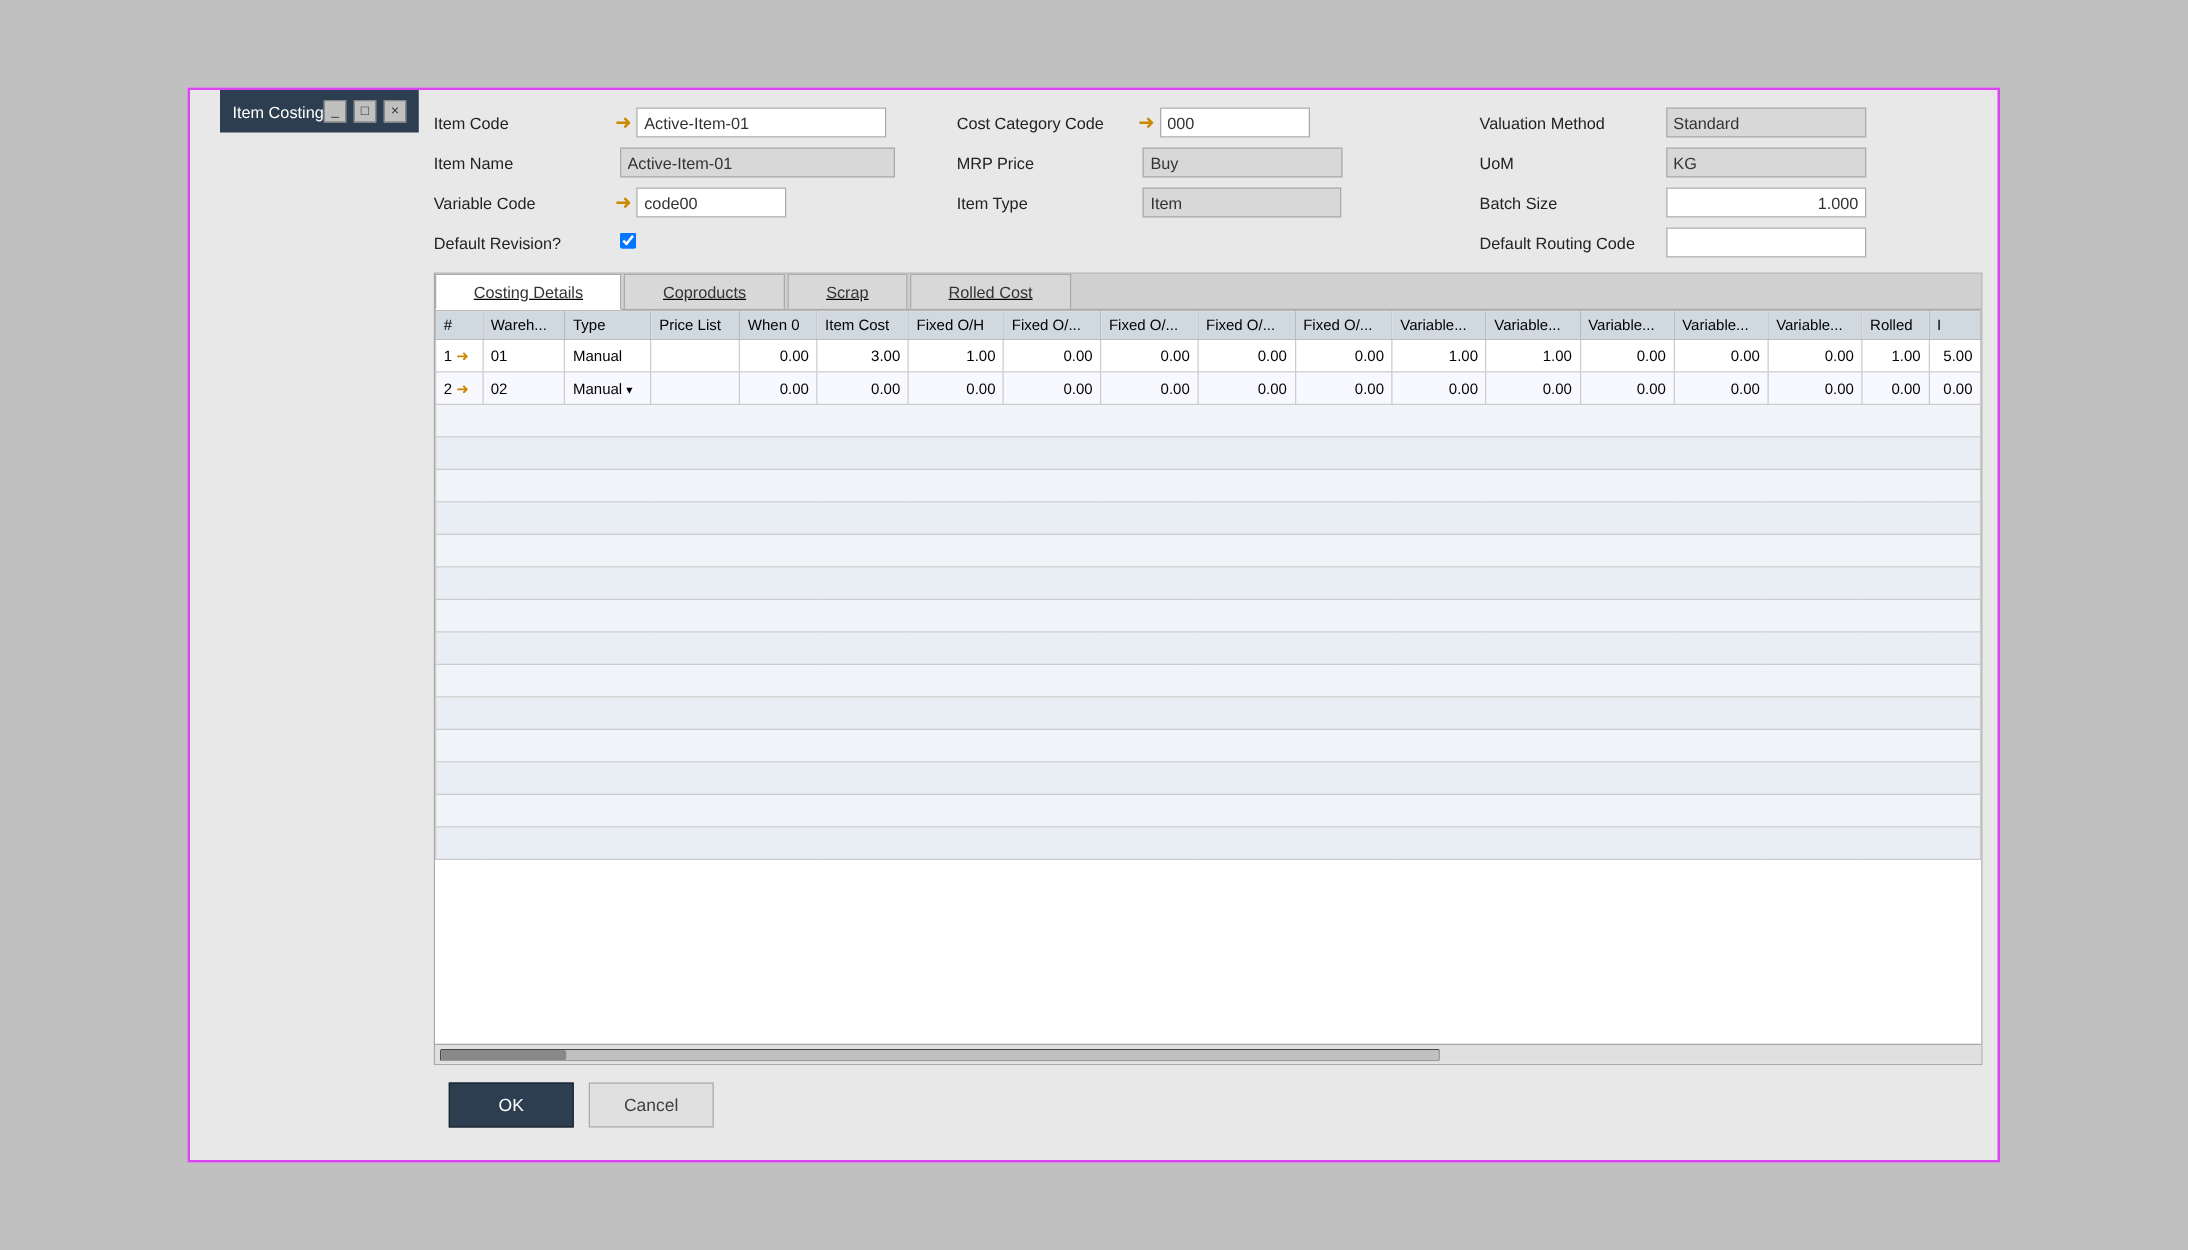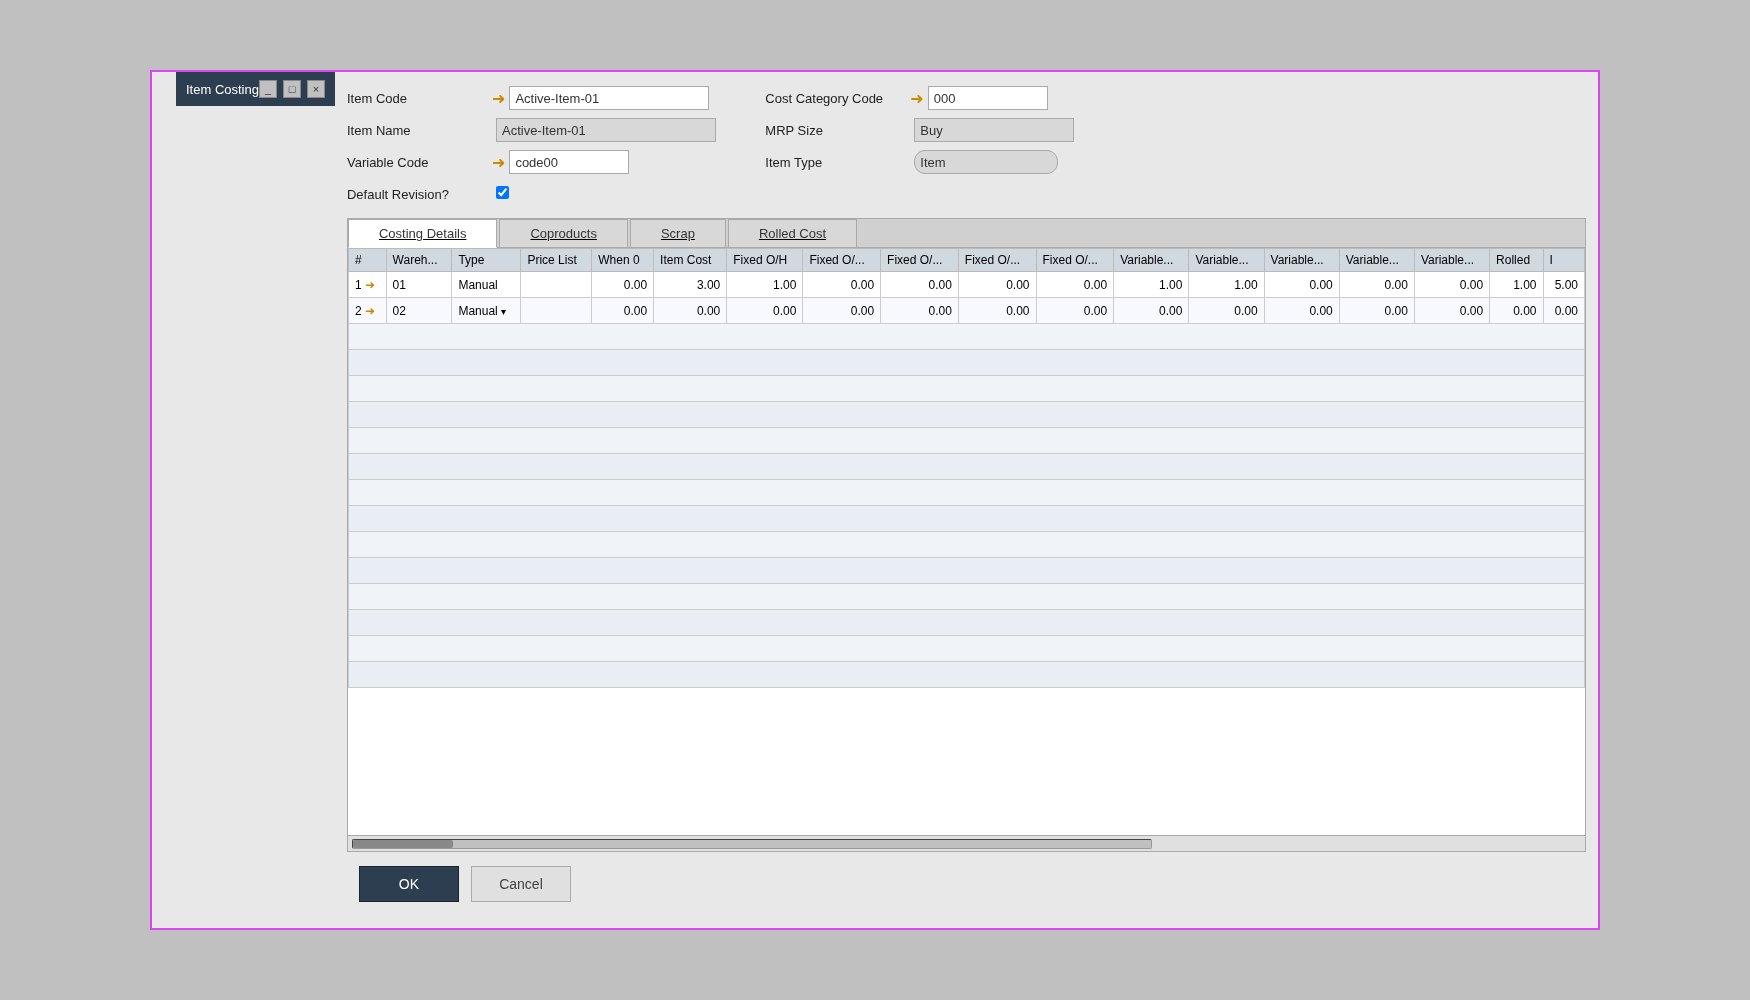--- a/index.html
+++ b/index.html
@@ -272,29 +272,47 @@
         </div>
       </div>
 
       <div class="form-col">
         <div class="field-row">
           <span class="field-label">Cost Category Code</span>
           <span class="arrow-icon">➜</span>
           <input class="form-input form-input-narrow" type="text" value="000" style="margin-left: 4px;">
         </div>
         <div class="field-row">
-          <span class="field-label">MRP Size</span>
+          <span class="field-label">MRP Price</span>
           <input class="form-input-readonly" type="text" value="Buy" style="width: 160px; margin-left: 4px;">
         </div>
         <div class="field-row">
           <span class="field-label">Item Type</span>
-          <input class="form-input-readonly" type="text" value="Item" style="width: 144px; margin-left: 4px; border-radius: 11px;">
-        </div>
-      </div>
-
+          <input class="form-input-readonly" type="text" value="Item" style="width: 159px; margin-left: 4px;">
+        </div>
+      </div>
+
+      <div class="form-col">
+        <div class="field-row">
+          <span class="field-label">Valuation Method</span>
+          <input class="form-input-readonly" type="text" value="Standard" style="width: 160px; margin-left: 4px;">
+        </div>
+        <div class="field-row">
+          <span class="field-label">UoM</span>
+          <input class="form-input-readonly" type="text" value="KG" style="width: 160px; margin-left: 4px;">
+        </div>
+        <div class="field-row">
+          <span class="field-label">Batch Size</span>
+          <input class="form-input" type="text" value="1.000" style="width: 160px; text-align: right; margin-left: 4px;">
+        </div>
+        <div class="field-row">
+          <span class="field-label">Default Routing Code</span>
+          <input class="form-input" type="text" value="" style="width: 160px; margin-left: 4px;">
+        </div>
+      </div>
     </div>
 
     <div class="tabs-container">
       <div class="tab-bar">
         <div class="tab active">Costing Details</div>
         <div class="tab">Coproducts</div>
         <div class="tab">Scrap</div>
         <div class="tab">Rolled Cost</div>
       </div>
 

